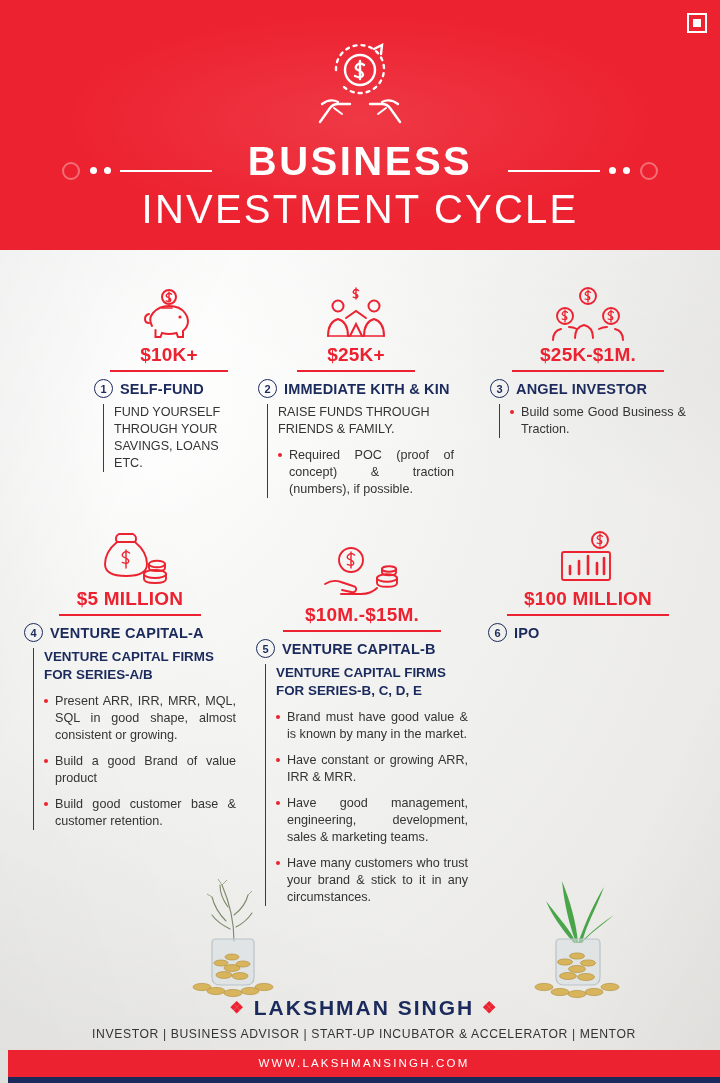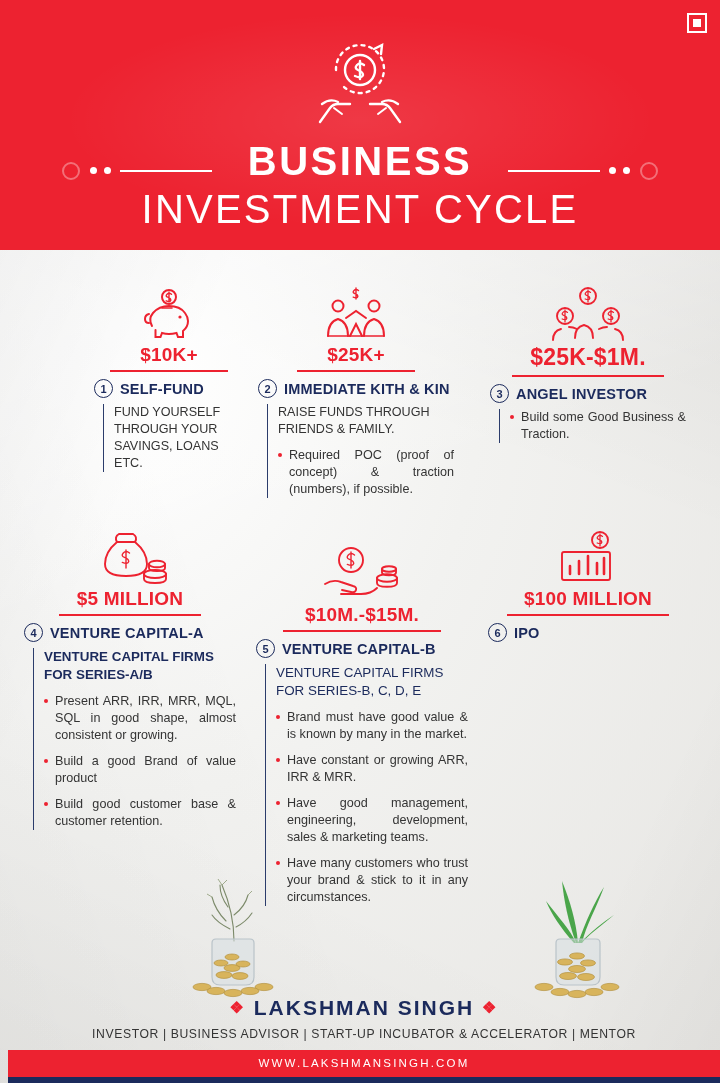--- a/index.html
+++ b/index.html
@@ -74,21 +74,21 @@
 
   
   .body-area { position: relative; height: 833px; }
 
   .step { position: absolute; }
   .amount {
     color: #ed2230; font-weight: bold; font-size: 19px;
     text-align: center; letter-spacing: 0.2px;
     white-space: nowrap;
   }
-  .amount.small { font-size: 23px; }
+  .amount.small { font-size: 19px; }
   .amount-rule { height: 2px; background: #ed2230; margin: 4px auto 0; }
 
   .step-head { display: flex; align-items: center; gap: 7px; margin-top: 7px; }
   .num {
     flex: 0 0 auto;
     width: 19px; height: 19px; border-radius: 50%;
     border: 1.6px solid #1b2a5c; color: #1b2a5c;
     font-size: 11px; font-weight: bold;
     display: flex; align-items: center; justify-content: center;
   }
@@ -302,21 +302,21 @@
           <path d="M63 25 v3.5 q0 2.8 7 2.8 q7 0 7 -2.8 v-3.5"></path>
         </svg>
       </div>
       <div class="amount">$10M.-$15M.</div>
       <div class="amount-rule" style="width:158px;"></div>
       <div class="step-head">
         <div class="num">5</div>
         <div class="step-title">VENTURE CAPITAL-B</div>
       </div>
       <div class="bullets" style="margin-left:9px;">
-        <div class="bullet plain" style="font-size:13.4px; color:#1b2a5c; font-weight:normal;">VENTURE CAPITAL FIRMS FOR SERIES-B, C, D, E</div>
+        <div class="bullet plain" style="font-size:13.4px; color:#1b2a5c; font-weight:bold;">VENTURE CAPITAL FIRMS FOR SERIES-B, C, D, E</div>
         <div class="bullet">Brand must have good value &amp; is known by many in the market.</div>
         <div class="bullet">Have constant or growing ARR, IRR &amp; MRR.</div>
         <div class="bullet">Have good management, engineering, development, sales &amp; marketing teams.</div>
         <div class="bullet">Have many customers who trust your brand &amp; stick to it in any circumstances.</div>
       </div>
     </div>
 
     <div class="step" style="left:488px; top:272px; width:200px;">
       <div class="icon-holder">
         <svg width="68" height="58" viewBox="0 0 68 58" fill="none" stroke="#ed2230" stroke-width="1.9" stroke-linecap="round">

